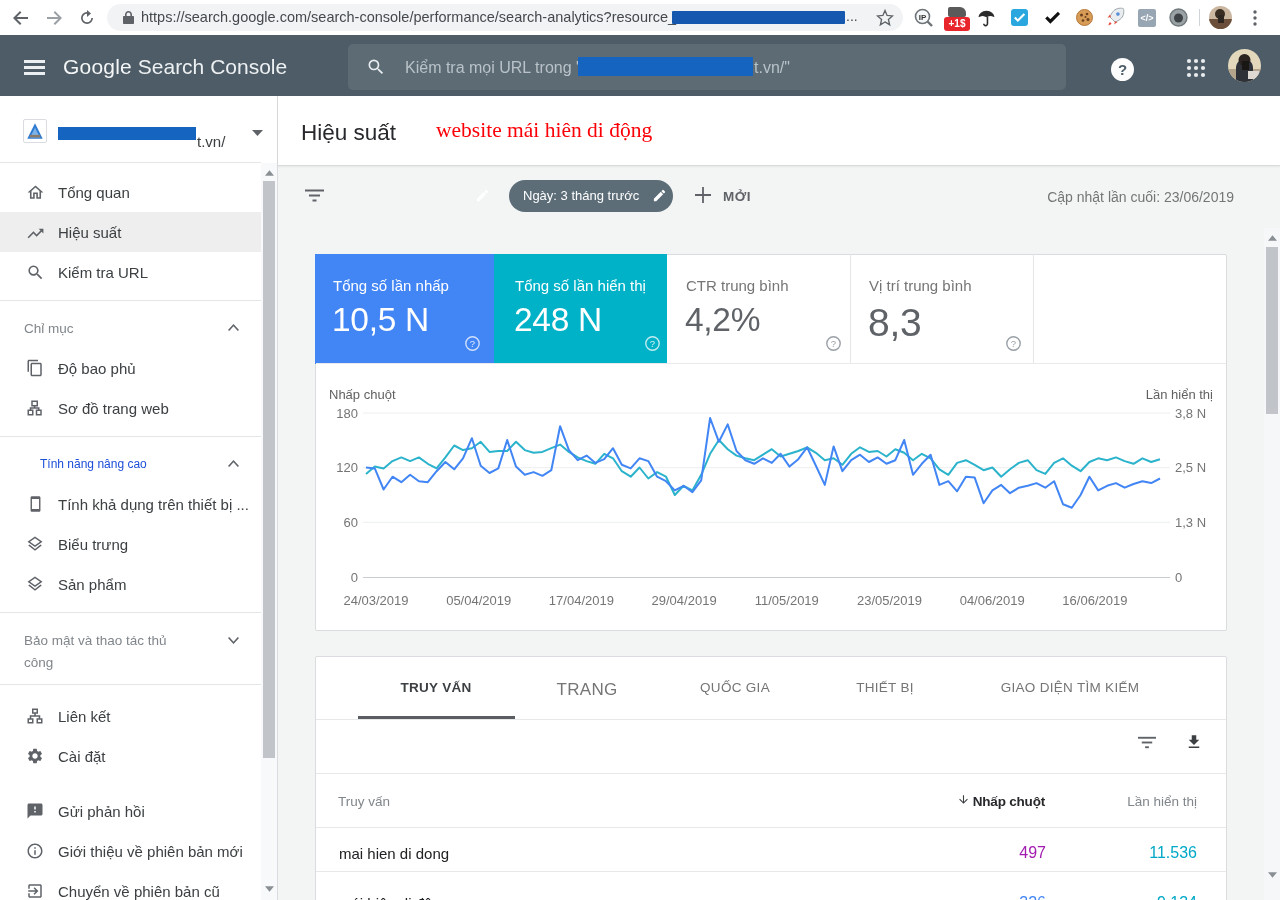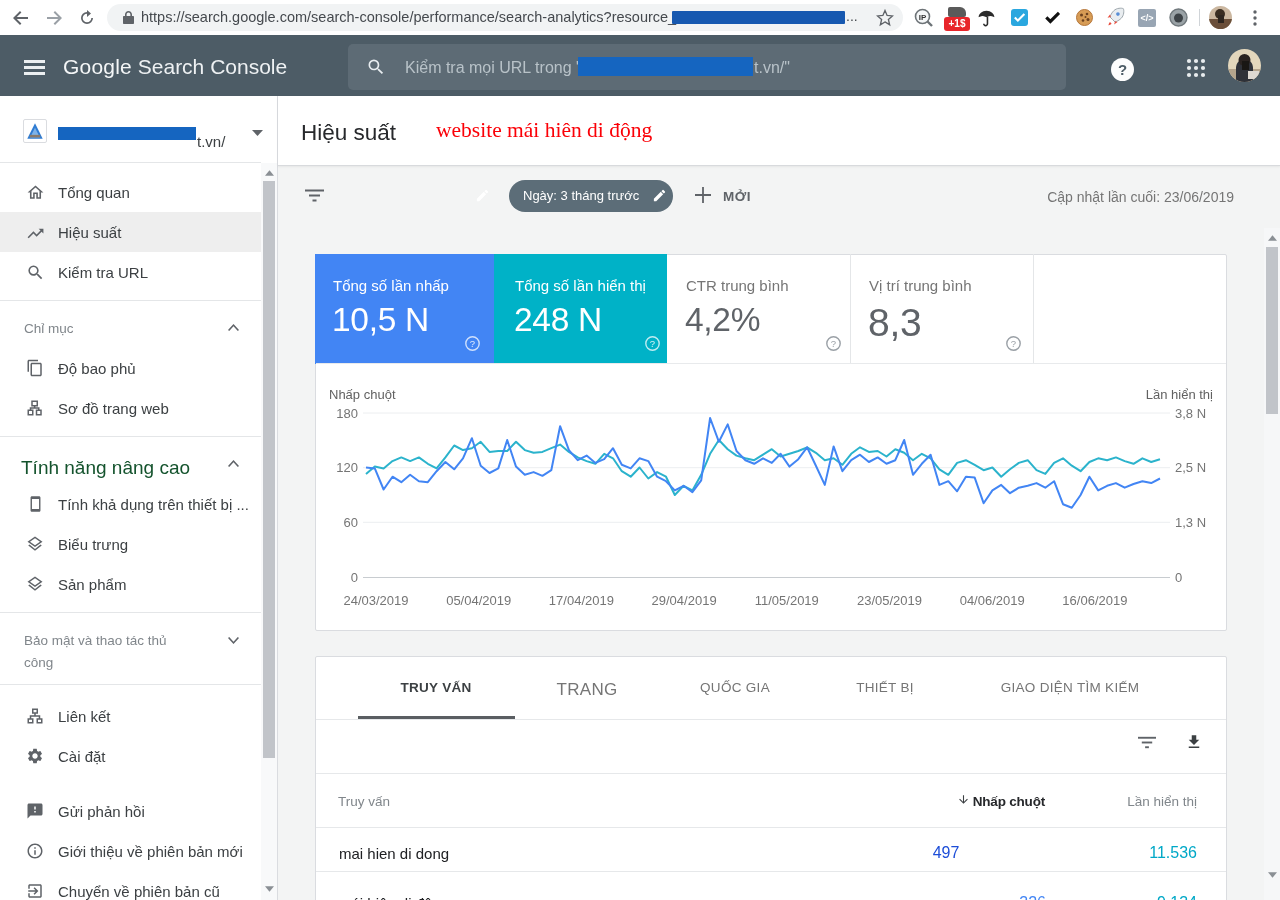--- a/index.html
+++ b/index.html
@@ -182,21 +182,21 @@
   <svg class="abs" style="left:26px;top:303px;" width="18" height="18" viewBox="0 0 24 24">
       <g fill="none" stroke="#5f6368" stroke-width="2">
         <rect x="8" y="3" width="7" height="6"></rect>
         <rect x="3" y="15" width="6" height="6"></rect>
         <rect x="14" y="15" width="6" height="6"></rect>
         <path d="M11.5 9v3M6 15v-3h11v3"></path>
       </g>
     </svg>
   <div class="abs" style="left:58px;top:304px;font-size:15px;color:#3c4043;">Sơ đồ trang web</div>
   <div class="abs" style="left:0;top:340px;width:261px;height:1px;background:#e4e6e8;"></div>
-  <div class="abs" style="left:21px;top:361px;font-size:19px;color:#14532d;">Tính năng nâng cao</div>
+  <div class="abs" style="left:40px;top:361px;font-size:12px;color:#1d4ed8;">Tính năng nâng cao</div>
   <svg class="abs" style="left:228px;top:364px;" width="11" height="7" viewBox="0 0 11 7">
       <path d="M5.5 0 11 6l-1.2 1-4.3-4.7L1.2 7 0 6z" fill="#5f6368"></path>
     </svg>
   <svg class="abs" style="left:27px;top:399px;" width="17" height="18" viewBox="0 0 24 24">
       <path d="M17 1.01 7 1c-1.1 0-2 .9-2 2v18c0 1.1.9 2 2 2h10c1.1 0 2-.9 2-2V3c0-1.1-.9-1.99-2-1.99zM17 19H7V5h10v14z" fill="#5f6368"></path>
     </svg>
   <div class="abs" style="left:58px;top:400px;font-size:15px;color:#3c4043;">Tính khả dụng trên thiết bị ...</div>
   <svg class="abs" style="left:26px;top:439px;" width="18" height="18" viewBox="0 0 24 24">
       <path d="M12 4.44 18.68 9 12 13.56 5.32 9 12 4.44M12 2 2 9l10 7 10-7-10-7z" fill="#5f6368"></path>
       <path d="M12 18.54l-7.37-5.73L3 14.07l9 7 9-7-1.63-1.26z" fill="#5f6368"></path>
@@ -357,21 +357,21 @@
     </svg>
   <div class="abs" style="left:38px;top:677px;width:910px;height:1px;background:#e6e8ea;"></div>
   <div class="abs" style="left:60px;top:698px;font-size:13.5px;color:#80868b;">Truy vấn</div>
   <svg class="abs" style="left:679px;top:697px;" width="13" height="13" viewBox="0 0 24 24">
       <path d="M20 12l-1.41-1.41L13 16.17V4h-2v12.17l-5.58-5.59L4 12l8 8 8-8z" fill="#3c4043"></path>
     </svg>
   <div class="abs" style="left:567px;top:698px;width:200px;font-size:13.5px;font-weight:bold;color:#26282b;text-align:right;letter-spacing:-0.2px;">Nhấp chuột</div>
   <div class="abs" style="left:719px;top:698px;width:200px;font-size:13.5px;color:#80868b;text-align:right;">Lần hiển thị</div>
   <div class="abs" style="left:38px;top:731px;width:910px;height:1px;background:#e6e8ea;"></div>
   <div class="abs" style="left:61px;top:749px;font-size:15px;color:#202124;">mai hien di dong</div>
-  <div class="abs" style="left:568px;top:748px;width:200px;font-size:16px;color:#1d4ed8;text-align:center;">497</div>
+  <div class="abs" style="left:568px;top:748px;width:200px;font-size:16px;color:#a21caf;text-align:right;">497</div>
   <div class="abs" style="left:719px;top:748px;width:200px;font-size:16px;color:#00a8c7;text-align:right;">11.536</div>
   <div class="abs" style="left:38px;top:775px;width:910px;height:1px;background:#e6e8ea;"></div>
   <div class="abs" style="left:61px;top:799px;font-size:15px;color:#202124;">mái hiên di động</div>
   <div class="abs" style="left:568px;top:798px;width:200px;font-size:16px;color:#4285f4;text-align:right;">326</div>
   <div class="abs" style="left:719px;top:798px;width:200px;font-size:16px;color:#00a8c7;text-align:right;">9.134</div>
 
   <div class="abs" style="left:986px;top:132px;width:16px;height:672px;background:#f6f7f8;"></div>
   <svg class="abs" style="left:990px;top:139px;" width="9" height="6" viewBox="0 0 10 6">
       <path d="M5 0l5 6H0z" fill="#8a8f94"></path>
     </svg>

